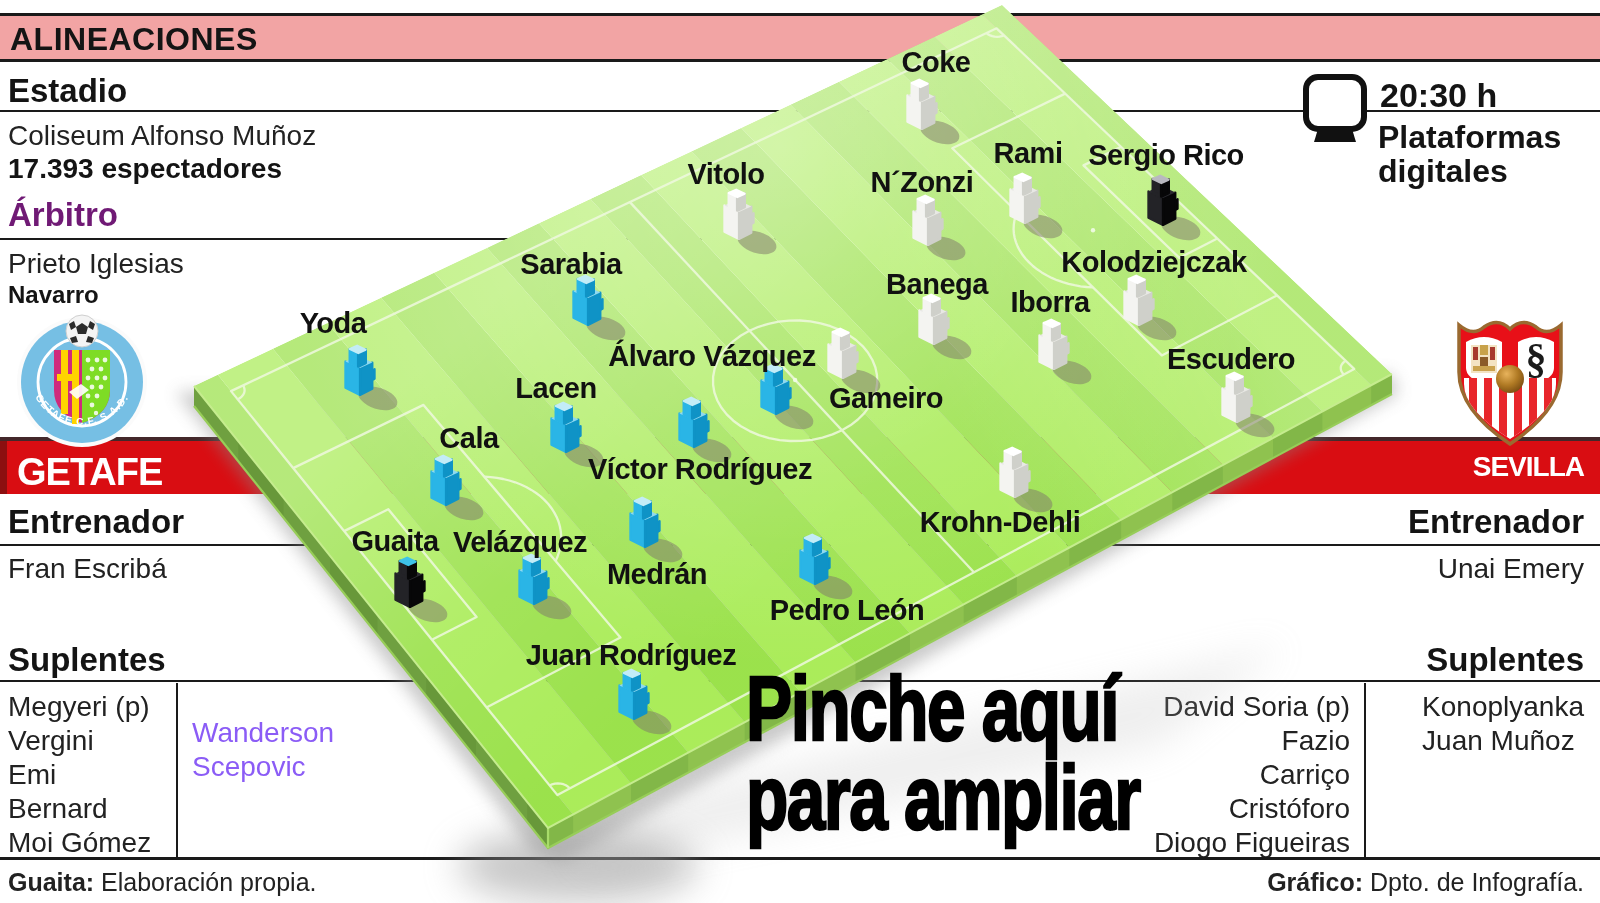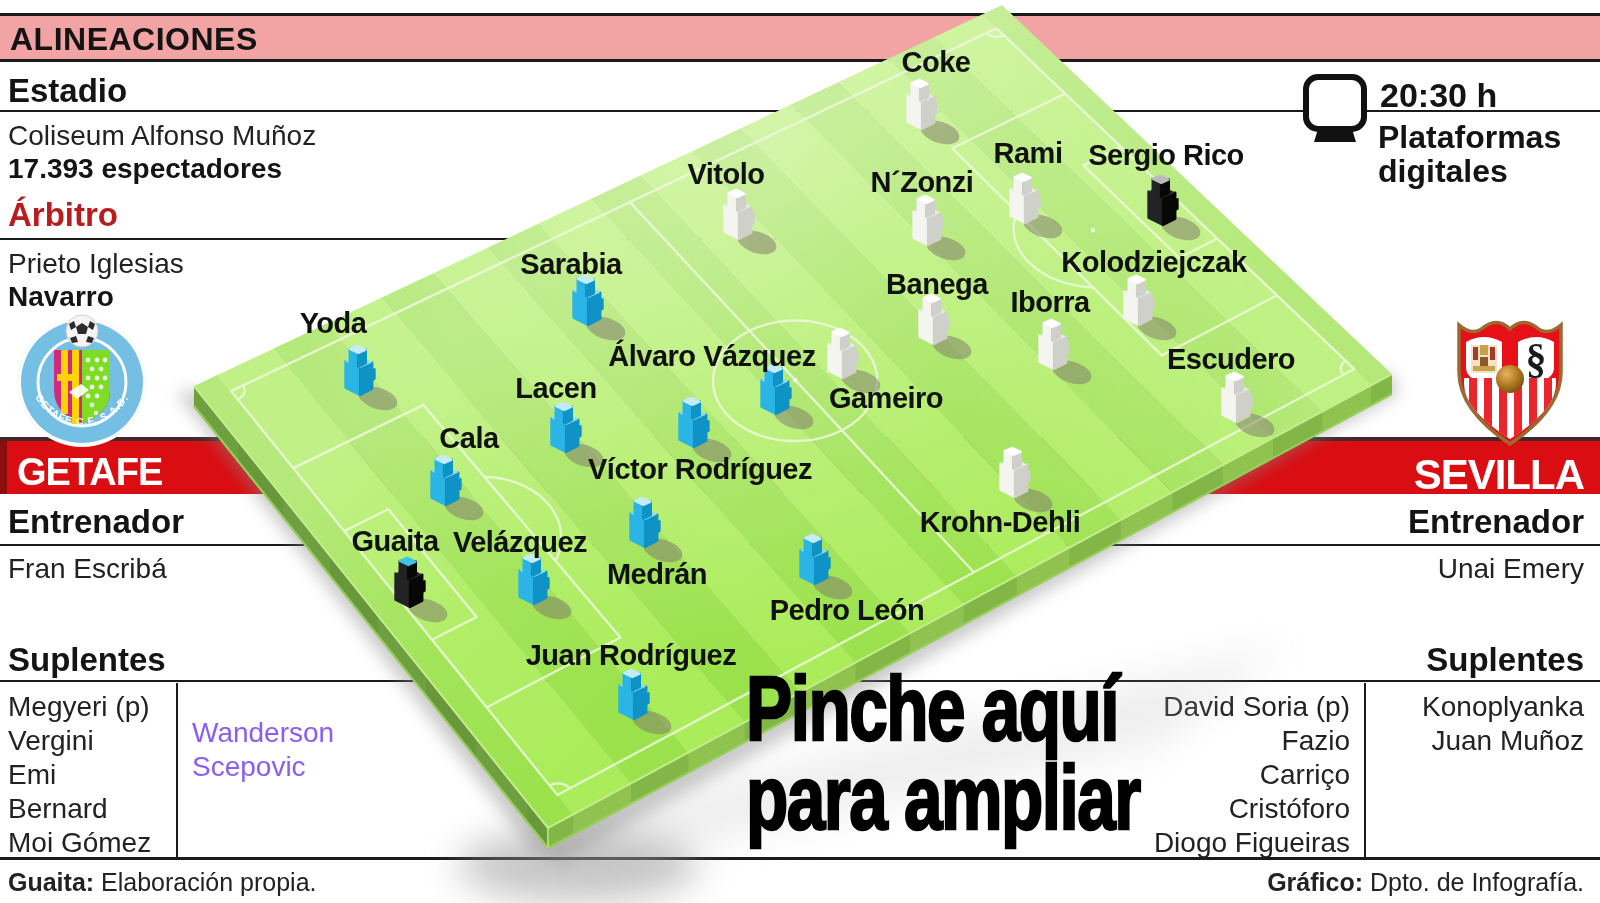--- a/index.html
+++ b/index.html
@@ -20,47 +20,47 @@
 <div class="abs" style="left:0;top:59px;width:1600px;height:3px;background:#1a1a1a;z-index:2"></div>
 
 <div class="abs b" style="left:8px;top:72px;font-size:33px;color:#141414;z-index:2">Estadio</div>
 
 <div class="hline" style="left:0;top:110px;width:1600px;"></div>
 
 <div class="abs" style="left:8px;top:120px;font-size:28px;color:#222;z-index:2">Coliseum Alfonso Muñoz</div>
 
 <div class="abs b" style="left:8px;top:153px;font-size:28px;color:#141414;z-index:2">17.393 espectadores</div>
 
-<div class="abs b" style="left:8px;top:196px;font-size:33px;color:#b91c1c;z-index:2">Árbitro</div>
+<div class="abs b" style="left:8px;top:196px;font-size:33px;color:#701a75;z-index:2">Árbitro</div>
 
 <div class="hline" style="left:0;top:238px;width:800px;"></div>
 
 <div class="abs" style="left:8px;top:248px;font-size:28px;color:#222;z-index:2">Prieto Iglesias</div>
 
-<div class="abs b" style="left:8px;top:281px;font-size:28px;color:#141414;z-index:2">Navarro</div>
+<div class="abs b" style="left:8px;top:281px;font-size:24px;color:#141414;z-index:2">Navarro</div>
 
 <svg width="76" height="78" viewBox="0 0 76 78" style="position:absolute;left:1298px;top:72px;z-index:6">
 
 <rect x="8" y="5" width="58" height="52" rx="12" fill="#fff" stroke="#111" stroke-width="6"></rect>
 <polygon points="20,57 54,57 58,70 16,70" fill="#111"></polygon>
 </svg>
 
 <div class="abs b" style="left:1380px;top:76px;font-size:34px;color:#141414;z-index:2">20:30 h</div>
 
 <div class="abs b" style="left:1378px;top:120px;font-size:32px;line-height:34px;color:#141414;z-index:2">Plataformas<br>digitales</div>
 
 <div class="abs" style="left:0;top:437px;width:1600px;height:4px;background:#43282a;z-index:1"></div>
 
 <div class="abs" style="left:0;top:441px;width:1600px;height:53px;background:#d90d12;z-index:1"></div>
 
 <div class="abs" style="left:0;top:441px;width:7px;height:53px;background:#8c0f10;z-index:1"></div>
 
 <div class="abs b" style="left:17px;top:451px;font-size:38px;letter-spacing:-1px;color:#fff;z-index:2">GETAFE</div>
 
-<div class="abs b" style="right:16px;top:451px;font-size:42px;letter-spacing:-1px;color:#fff;z-index:2;text-align:left">SEVILLA</div>
+<div class="abs b" style="right:16px;top:451px;font-size:28px;letter-spacing:-1px;color:#fff;z-index:2;text-align:left">SEVILLA</div>
 
 <div class="abs b" style="left:8px;top:503px;font-size:33px;color:#141414;z-index:2">Entrenador</div>
 
 <div class="hline" style="left:0;top:544px;width:1600px;"></div>
 
 <div class="abs" style="left:8px;top:553px;font-size:28px;color:#222;z-index:2">Fran Escribá</div>
 
 <div class="abs b" style="right:16px;top:503px;font-size:33px;color:#141414;z-index:2;text-align:right">Entrenador</div>
 
 <div class="abs" style="right:16px;top:553px;font-size:28px;color:#222;z-index:2;text-align:left">Unai Emery</div>
@@ -74,21 +74,21 @@
 <div class="abs" style="left:176px;top:683px;width:2px;height:174px;background:#1a1a1a;z-index:2"></div>
 
 <div class="abs" style="left:192px;top:716px;font-size:28px;line-height:34px;color:#8b5cf6;z-index:2">Wanderson<br>Scepovic</div>
 
 <div class="abs b" style="right:16px;top:641px;font-size:33px;color:#141414;z-index:2;text-align:right">Suplentes</div>
 
 <div class="abs" style="right:250px;top:690px;font-size:28px;line-height:34px;color:#222;z-index:2;text-align:right">David Soria (p)<br>Fazio<br>Carriço<br>Cristóforo<br>Diogo Figueiras</div>
 
 <div class="abs" style="left:1364px;top:683px;width:2px;height:174px;background:#1a1a1a;z-index:2"></div>
 
-<div class="abs" style="right:16px;top:690px;font-size:28px;line-height:34px;color:#222;z-index:2;text-align:right">Konoplyanka<br>Juan Muñoz</div>
+<div class="abs" style="right:16px;top:690px;font-size:28px;line-height:34px;color:#222;z-index:2;">Konoplyanka<br>Juan Muñoz</div>
 
 <div class="abs" style="left:0;top:857px;width:1600px;height:3px;background:#1a1a1a;z-index:2"></div>
 
 <div class="abs" style="left:8px;top:868px;font-size:25px;color:#222;z-index:2"><span class="b">Guaita:</span> Elaboración propia.</div>
 
 <div class="abs" style="right:16px;top:868px;font-size:25px;color:#222;z-index:2;text-align:left"><span class="b">Gráfico:</span> Dpto. de Infografía.</div>
 
 <svg class="abs" width="1600" height="903" viewBox="0 0 1600 903" style="left:0;top:0;z-index:4">
 
 <polygon points="176.0,392.0 534.0,852.0 562.0,862.0 1398.0,394.0 1392.0,374.0" fill="#8a8a8a" opacity="0.45" filter="url(#soft)"></polygon>

